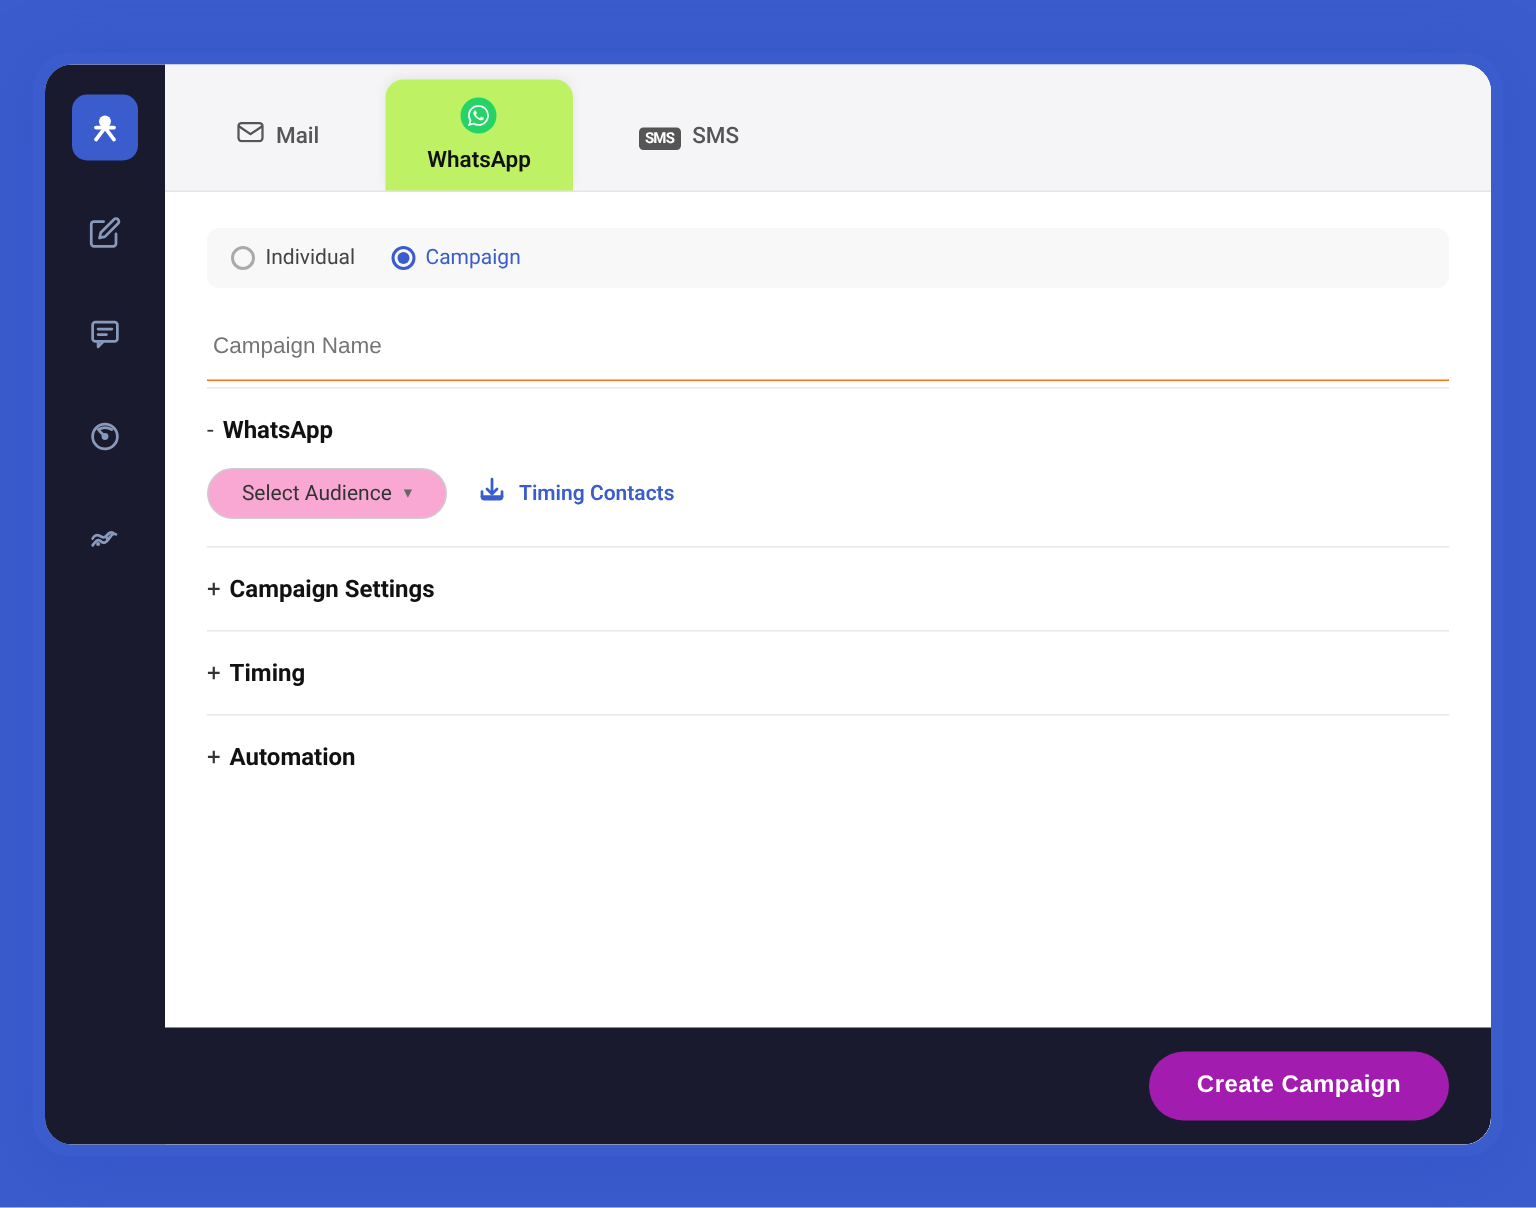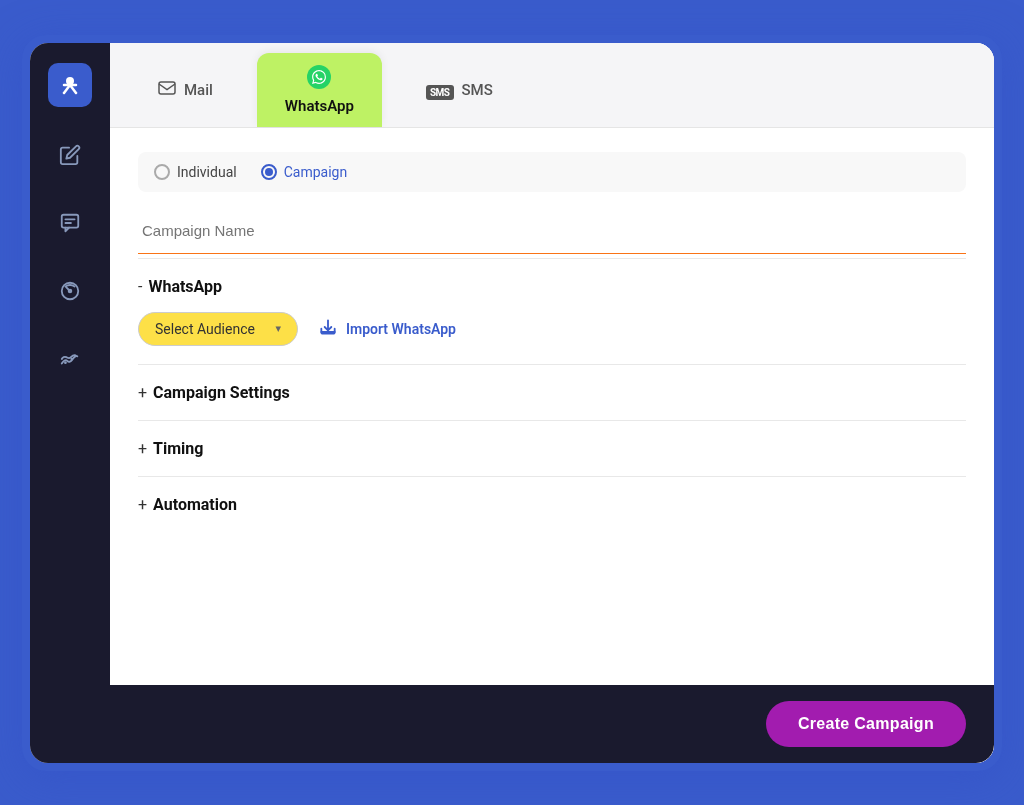--- a/index.html
+++ b/index.html
@@ -185,29 +185,29 @@
     }
     
     .audience-row {
       display: flex;
       align-items: center;
       gap: 20px;
     }
     .select-dropdown {
       display: flex;
       align-items: center;
-      justify-content: space-between;
+      justify-content: center;
       border: 1.5px solid #ccc;
       border-radius: 20px;
       padding: 8px 16px;
       font-size: 14px;
       color: #333;
       cursor: pointer;
       min-width: 160px;
-      background: #fde047;
+      background: #f9a8d4;
       gap: 8px;
     }
     .dropdown-arrow {
       font-size: 11px;
       color: #666;
     }
     .import-contacts-btn {
       display: flex;
       align-items: center;
       gap: 8px;
@@ -394,21 +394,21 @@
               <span class="dropdown-arrow">▾</span>
             </div>
             <div class="import-contacts-btn">
               <span class="import-icon">
                 <svg width="20" height="20" viewBox="0 0 24 24" fill="none">
                   <path d="M12 4v12m0 0l-4-4m4 4l4-4" stroke="#3a5ccc" stroke-width="2.2" stroke-linecap="round" stroke-linejoin="round"></path>
                   <path d="M4 18h16" stroke="#3a5ccc" stroke-width="2.2" stroke-linecap="round"></path>
                   <path d="M20 14v4a2 2 0 01-2 2H6a2 2 0 01-2-2v-4" stroke="#3a5ccc" stroke-width="2.2" stroke-linecap="round"></path>
                 </svg>
               </span>
-              <span>Import WhatsApp</span>
+              <span>Timing Contacts</span>
             </div>
           </div>
         </div>
 
         
         <div class="collapsible-section">
           <div class="collapsible-header">
             <span class="section-toggle">+</span>
             <span>Campaign Settings</span>
           </div>

